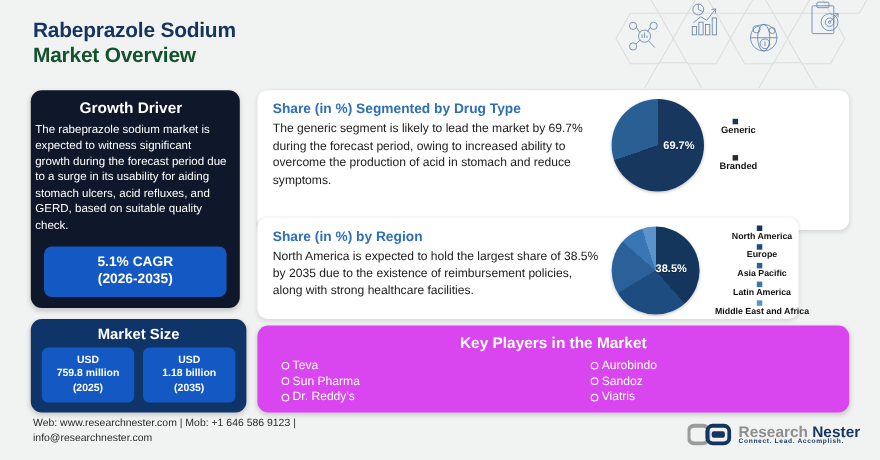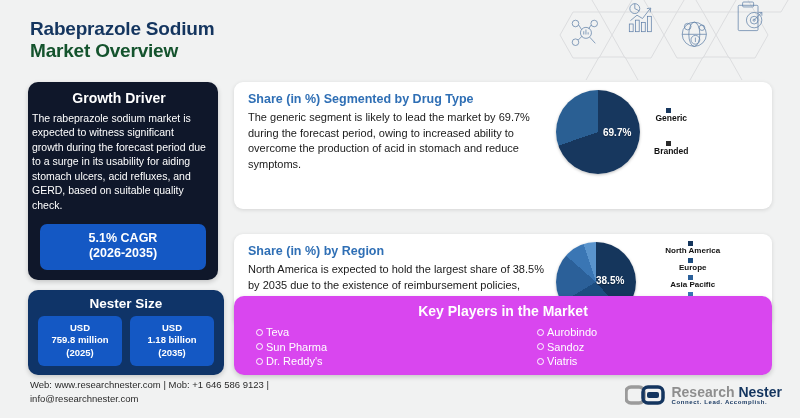--- a/index.html
+++ b/index.html
@@ -138,23 +138,22 @@
   }
   .card-drug {
     left: 234px;
     top: 82px;
     width: 538px;
     height: 127px;
   }
   .card-region {
     left: 234px;
     top: 198px;
-    width: 538px;
+    width: 492px;
     height: 92px;
-    margin-top: 36px;
   }
   .card-text {
     position: absolute;
     left: 14px;
     top: 10px;
     width: 300px;
   }
   .card-heading {
     color: #2f6fb5;
     font-size: 12.5px;
@@ -375,21 +374,21 @@
   <div class="growth-card">
     <div class="growth-title">Growth Driver</div>
     <div class="growth-body">The rabeprazole sodium market is expected to witness significant growth during the forecast period due to a surge in its usability for aiding stomach ulcers, acid refluxes, and GERD, based on suitable quality check.</div>
     <div class="cagr-badge">
       <div>5.1% CAGR</div>
       <div>(2026-2035)</div>
     </div>
   </div>
 
   <div class="marketsize-card">
-    <div class="ms-title">Nester Size</div>
+    <div class="ms-title">Market Size</div>
     <div class="ms-boxes">
       <div class="ms-box">
         <div>USD</div>
         <div>759.8 million</div>
         <div>(2025)</div>
       </div>
       <div class="ms-box">
         <div>USD</div>
         <div>1.18 billion</div>
         <div>(2035)</div>

